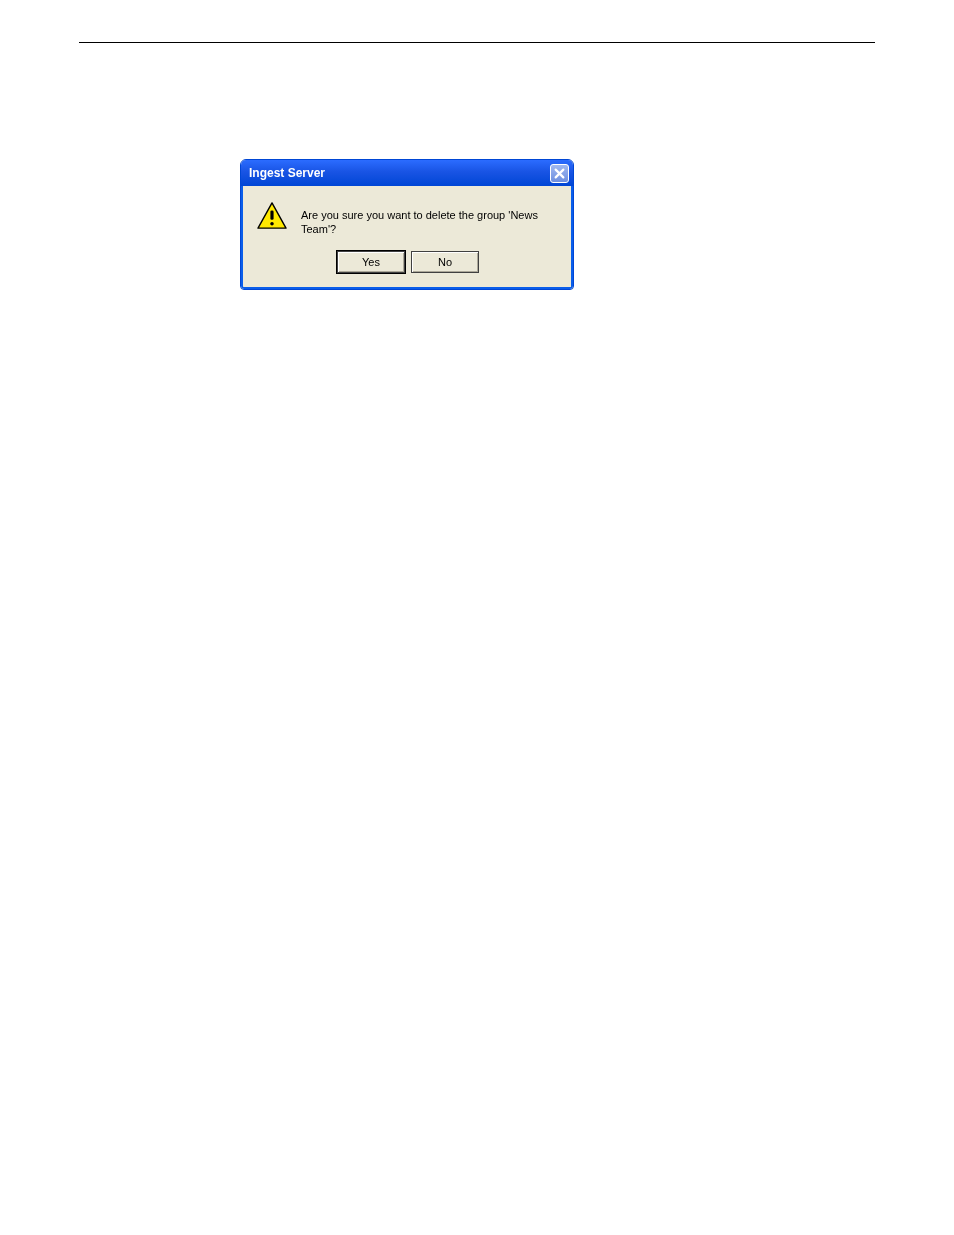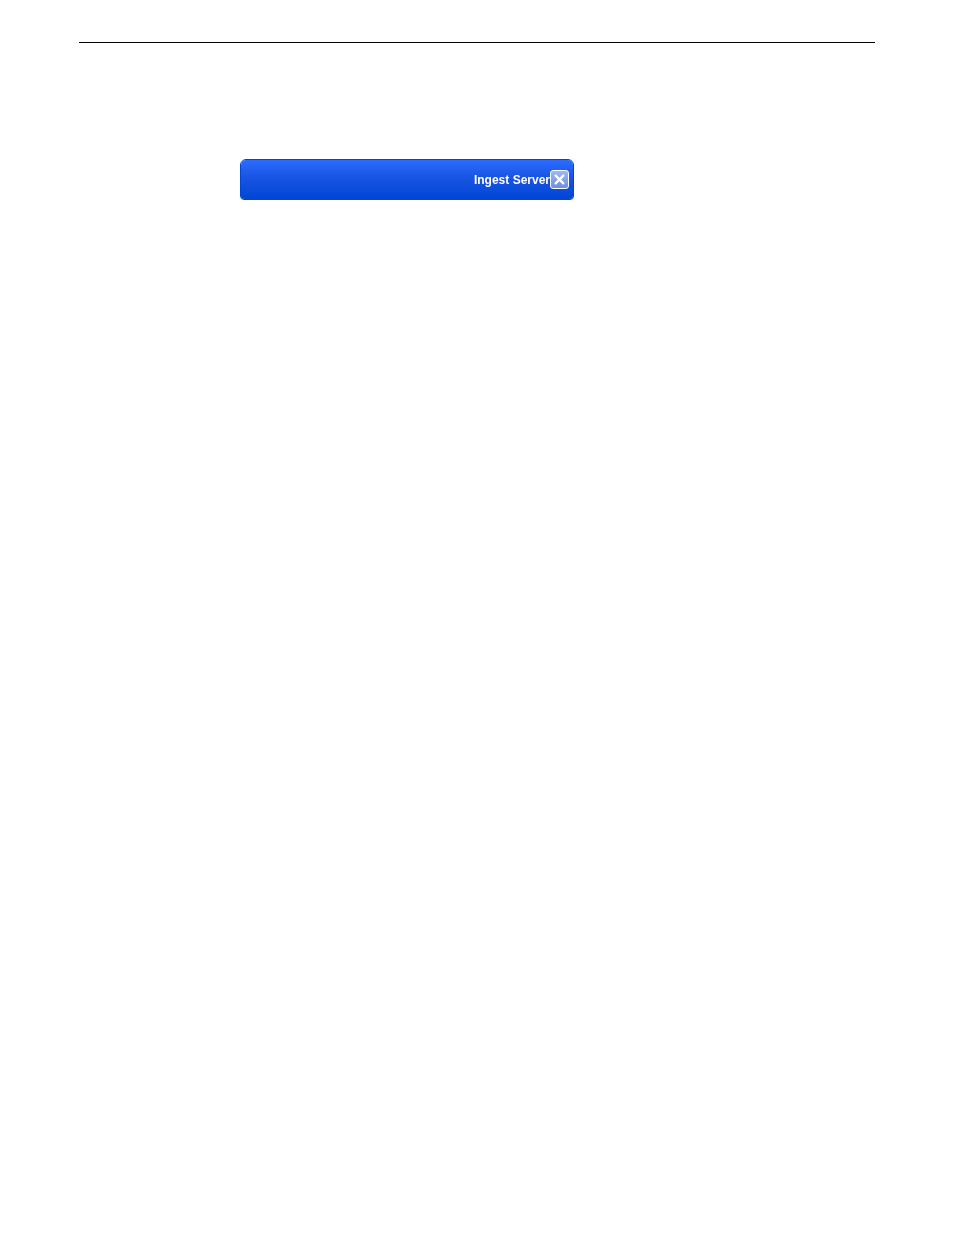--- a/index.html
+++ b/index.html
@@ -27,25 +27,25 @@
       top: 159px;
       left: 240px;
       width: 334px;
       background: #ece9d8;
       border: 1px solid #0046d5;
       border-radius: 6px 6px 4px 4px;
       overflow: hidden;
       box-shadow: 0 0 0 rgba(0,0,0,0);
     }
     .titlebar {
-      height: 39px;
+      height: 26px;
       background: linear-gradient(to bottom, #2b6cff 0%, #1954e4 45%, #0046d5 100%);
       display: flex;
       align-items: center;
-      justify-content: flex-end;
+      justify-content: space-between;
       padding: 0 4px 0 8px;
     }
     .titlebar-text {
       color: #ffffff;
       font-size: 12px;
       font-weight: bold;
     }
     .close-btn {
       width: 19px;
       height: 19px;
@@ -114,13 +114,27 @@
 
 <div class="dialog-window">
   <div class="titlebar">
     <span class="titlebar-text">Ingest Server</span>
     <div class="close-btn">
       <svg viewBox="0 0 10 10">
         <path d="M1.5 1.5 L8.5 8.5 M8.5 1.5 L1.5 8.5" stroke="#ffffff" stroke-width="2" stroke-linecap="round" fill="none"></path>
       </svg>
     </div>
   </div>
+  <div class="dialog-body">
+    <div class="content-row">
+      <svg class="warning-icon" viewBox="0 0 32 30">
+        <path d="M16 1 L31 28 L1 28 Z" fill="#ffe900" stroke="#000000" stroke-width="1.5" stroke-linejoin="round"></path>
+        <rect x="14.3" y="9" width="3.4" height="10" rx="1.4" fill="#000000"></rect>
+        <circle cx="16" cy="23.2" r="1.9" fill="#000000"></circle>
+      </svg>
+      <div class="message-text">Are you sure you want to delete the group 'News Team'?</div>
+    </div>
+    <div class="button-row">
+      <button class="xp-button default">Yes</button>
+      <button class="xp-button">No</button>
+    </div>
+  </div>
 </div>
 
 </body></html>

